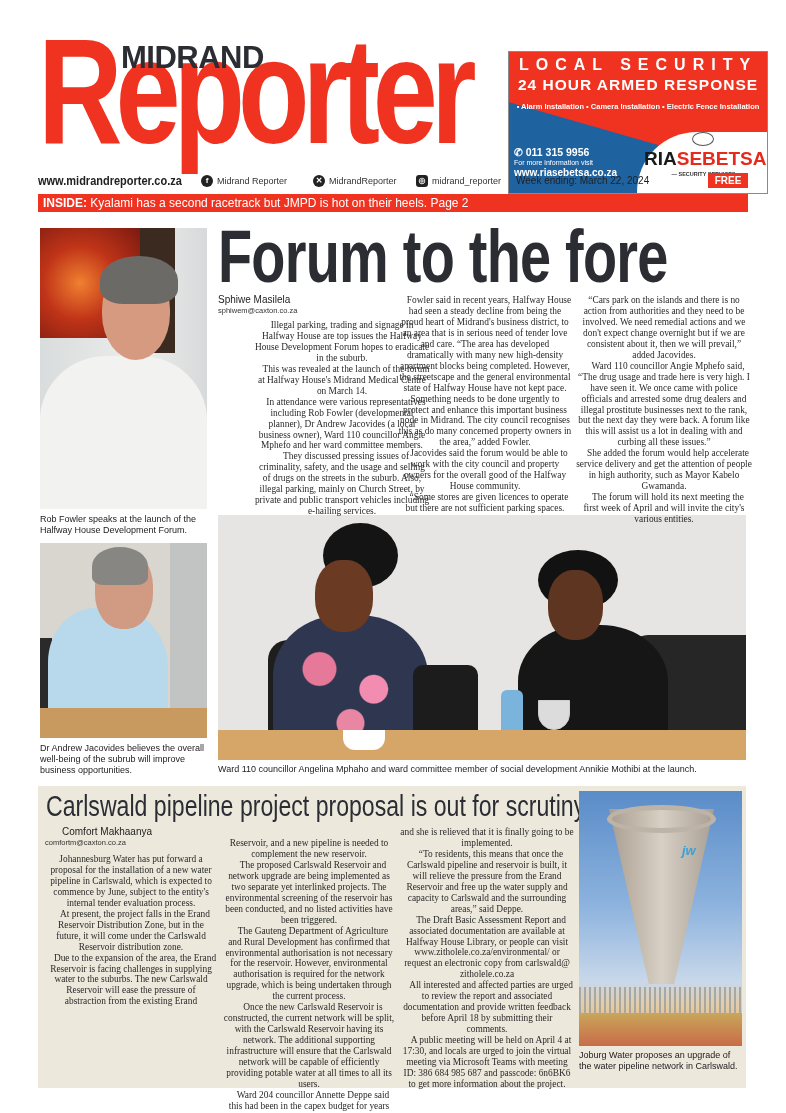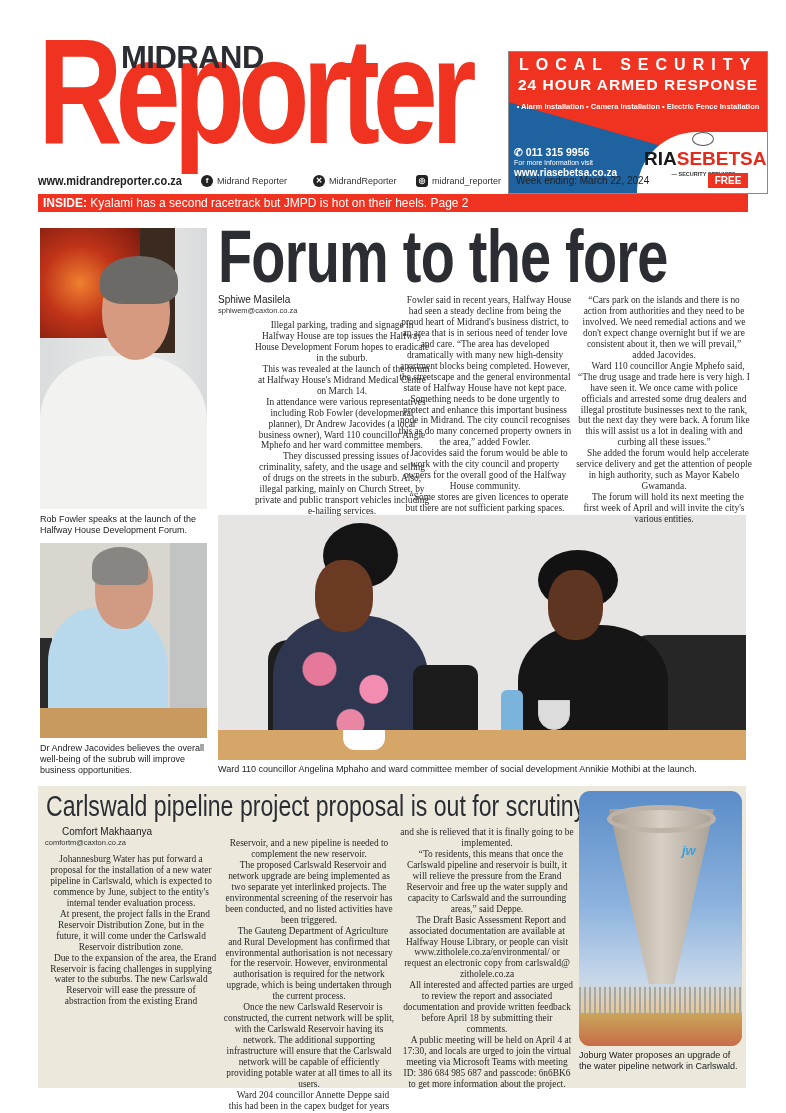--- a/index.html
+++ b/index.html
@@ -79,21 +79,21 @@
   .byline-email { position: absolute; font-family: Liberation Sans, sans-serif; font-size: 7.5px; color: #333; }
 
   .col { position: absolute; font-family: "Liberation Serif", serif; font-size: 9.4px; line-height: 10.95px; color: #2a2a2a; text-align: center; }
   .col p { text-indent: 0; }
   .col p + p { text-indent: 8px; }
   .col p.cont { text-indent: 0; }
 
   
   .story2 { position: absolute; left: 38px; top: 786px; width: 708px; height: 302px; background: #ece8dc; }
   .s2-headline { position: absolute; left: 8px; top: 2px; font-family: "Liberation Sans", sans-serif; font-size: 30px; line-height: 36px; color: #2b2d33; transform: scaleX(0.77); transform-origin: left top; white-space: nowrap; }
-  .photo-tower { left: 541px; top: 5px; width: 163px; height: 255px; background: linear-gradient(180deg, #5a8cc8 0%, #8db3de 45%, #c9d8ea 75%, #e6cba0 85%, #c8a070 100%); border-radius: 11px; }
+  .photo-tower { left: 541px; top: 5px; width: 163px; height: 255px; background: linear-gradient(180deg, #5a8cc8 0%, #8db3de 45%, #c9d8ea 75%, #e6cba0 85%, #c8a070 100%); }
   .photo-tower .cone { position: absolute; left: 30px; top: 18px; width: 105px; height: 175px; background: linear-gradient(90deg, #a89d90, #d8d0c4 50%, #a8a095); clip-path: polygon(0 0, 100% 0, 62% 100%, 38% 100%); }
   .photo-tower .rim { position: absolute; left: 28px; top: 14px; width: 109px; height: 28px; border: 5px solid #bdb3a6; border-radius: 50%; }
   .photo-tower .logo { position: absolute; left: 103px; top: 52px; color: #3aa0dc; font-weight: bold; font-family: "Liberation Sans", sans-serif; font-size: 13px; font-style: italic; }
   .photo-tower .fence { position: absolute; left: 0; top: 196px; width: 163px; height: 28px; background: repeating-linear-gradient(90deg, #a8a8a0 0 2px, transparent 2px 5px); }
   .photo-tower .ground { position: absolute; left: 0; top: 222px; width: 163px; height: 33px; background: linear-gradient(180deg, #c9a65a, #c86c48); }
 </style>
 </head>
 <body>
 
 <div class="masthead">

